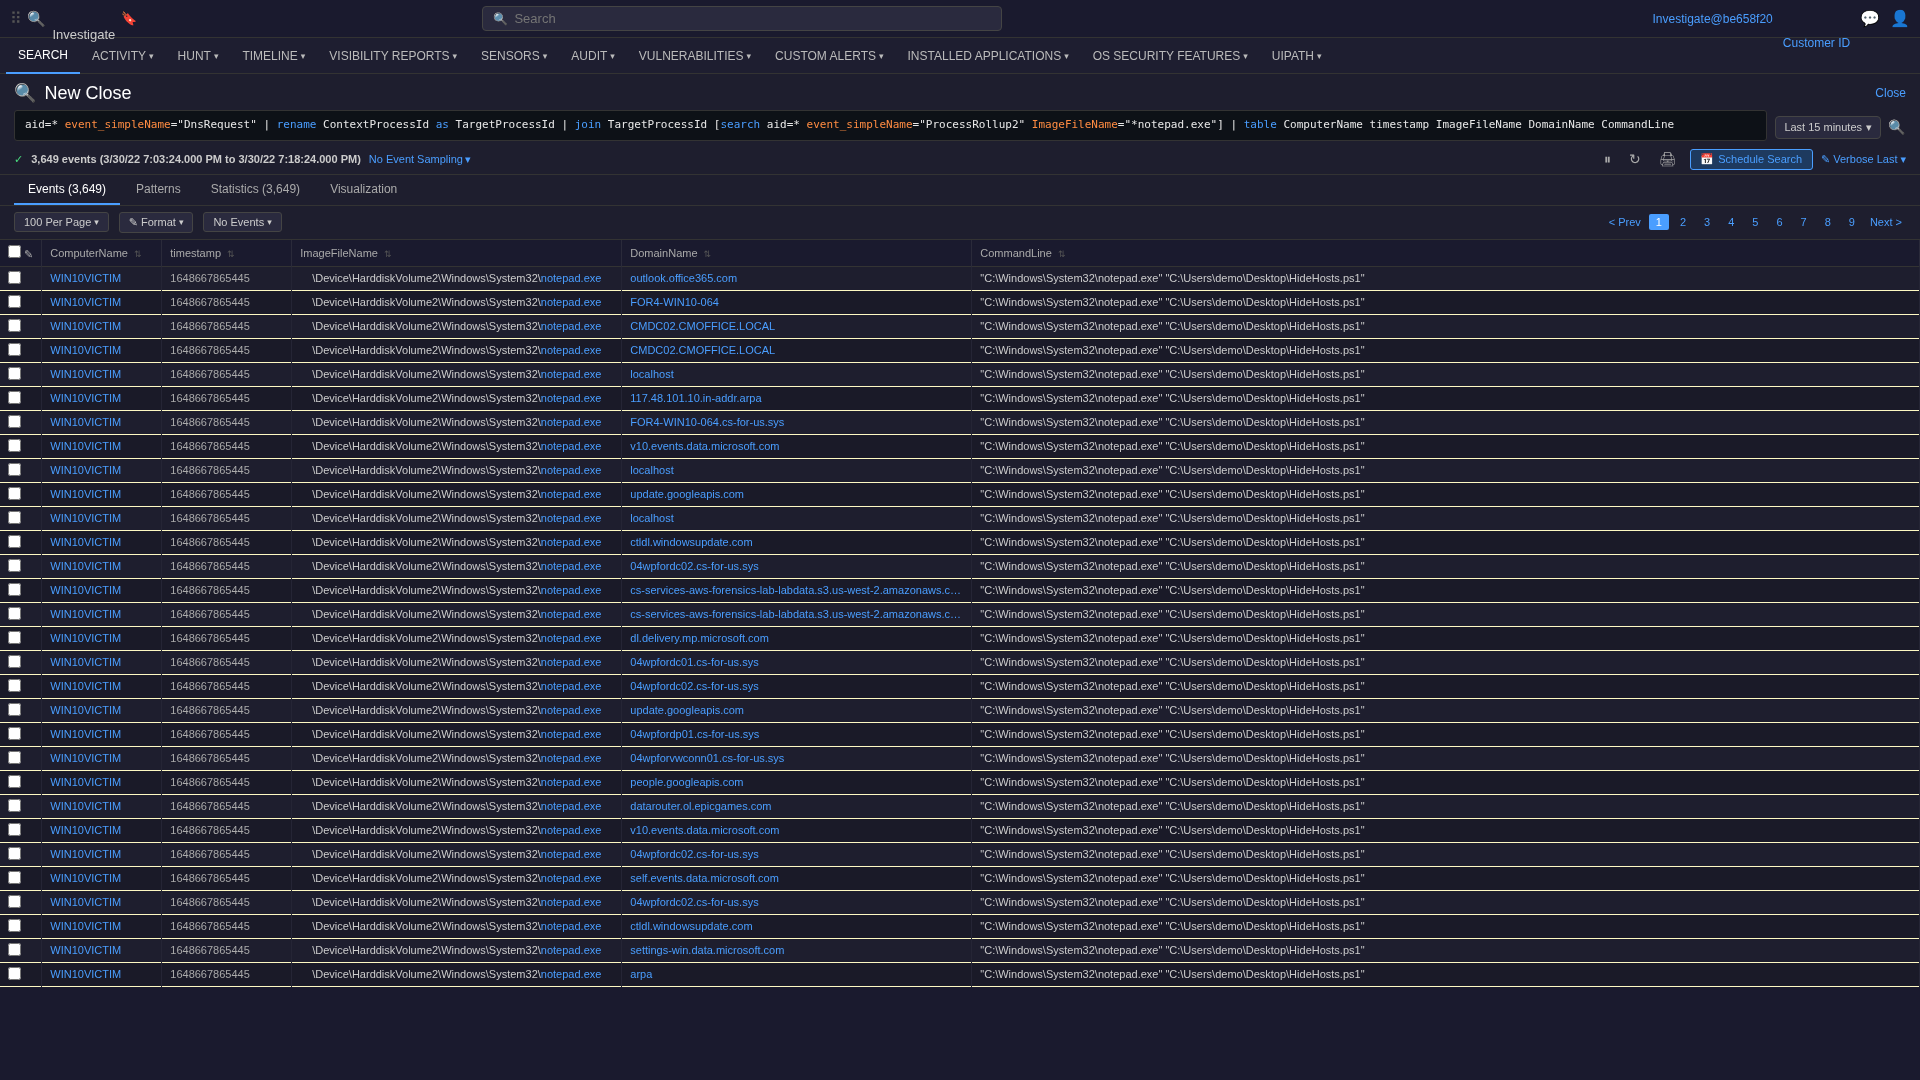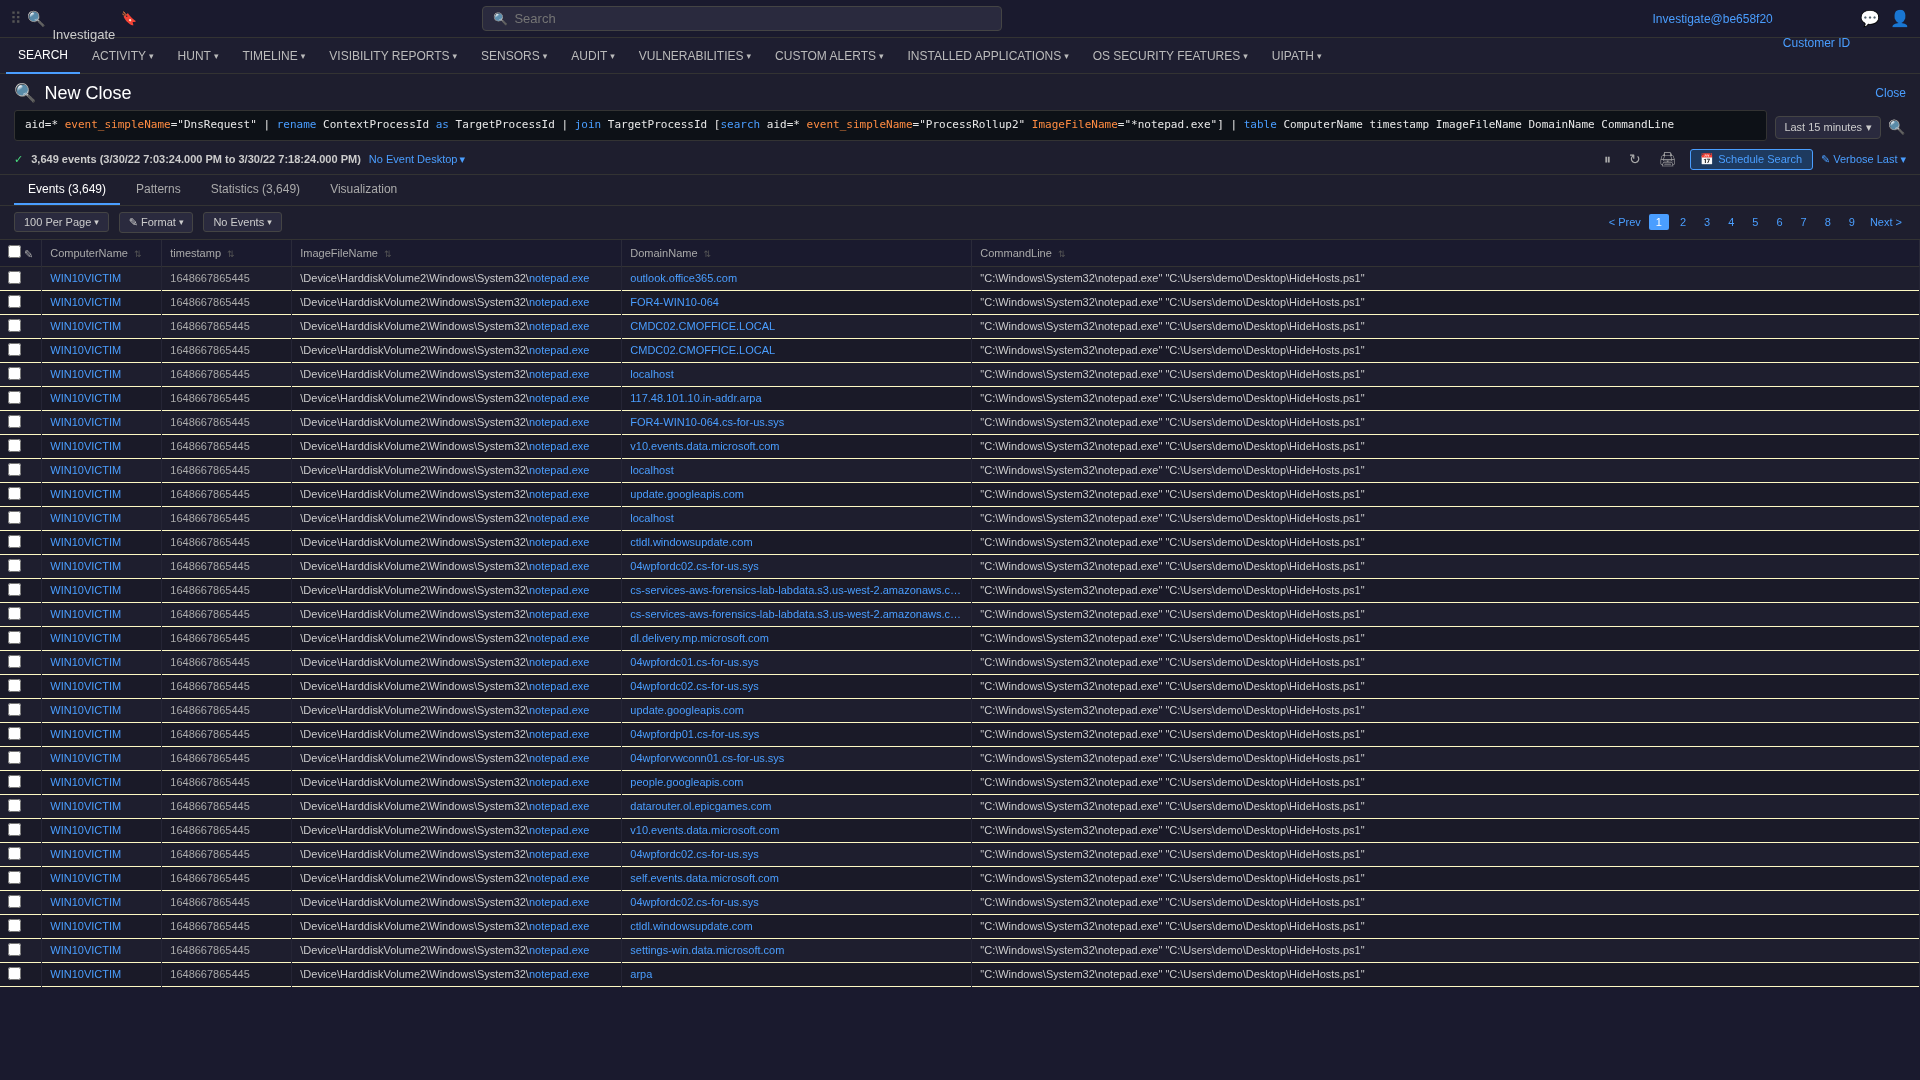--- a/index.html
+++ b/index.html
@@ -59,21 +59,21 @@
 
     
     #results-table { width: 100%; border-collapse: collapse; font-size: 11px; }
     #results-table thead tr { background: #1a1a2e; border-bottom: 1px solid #333; }
     #results-table th { color: #aaa; text-align: left; padding: 5px 8px; font-weight: 500; white-space: nowrap; border-right: 1px solid #2a2a3a; cursor: pointer; }
     #results-table th .sort { color: #555; margin-left: 3px; font-size: 9px; }
     #results-table tbody tr { border-bottom: 1px solid #fef9c3; }
     #results-table td { padding: 4px 8px; color: #ccc; white-space: nowrap; overflow: hidden; max-width: 0; text-overflow: ellipsis; border-right: 1px solid #252535; }
     #results-table td.computer { color: #4a9eff; cursor: pointer; max-width: 120px; }
     #results-table td.timestamp { color: #aaa; max-width: 130px; }
-    #results-table td.imagefile { color: #ccc; max-width: 320px; }
+    #results-table td.imagefile { color: #ccc; max-width: 320px; text-align: center; }
     #results-table td.imagefile span { color: #4a9eff; }
     #results-table td.domain { color: #4a9eff; cursor: pointer; max-width: 350px; }
     #results-table td.command { color: #ccc; max-width: 0; overflow: hidden; text-overflow: ellipsis; }
     .col-computer { width: 120px; }
     .col-timestamp { width: 130px; }
     .col-image { width: 330px; }
     .col-domain { width: 350px; }
     .col-command { width: auto; }
     .check-col { width: 24px; }
 
@@ -138,21 +138,21 @@
       <span>Last 15 minutes</span>
       <span>▾</span>
     </div>
     <button class="search-btn-small">🔍</button>
   </div>
 
   <div class="status-bar">
     <span style="color:#4ade80;">✓</span>
     <span class="event-count">3,649 events (3/30/22 7:03:24.000 PM to 3/30/22 7:18:24.000 PM)</span>
     <span class="no-sampling">
-      <span>No Event Desktop</span>
+      <span>No Event Sampling</span>
       <span>▾</span>
     </span>
     <div class="status-right">
       <span class="icon-btn">⏸</span>
       <span class="icon-btn">↻</span>
       <span class="icon-btn">🖨</span>
       <button class="schedule-btn">
         <span>📅</span>
         <span>Schedule Search</span>
       </button>

